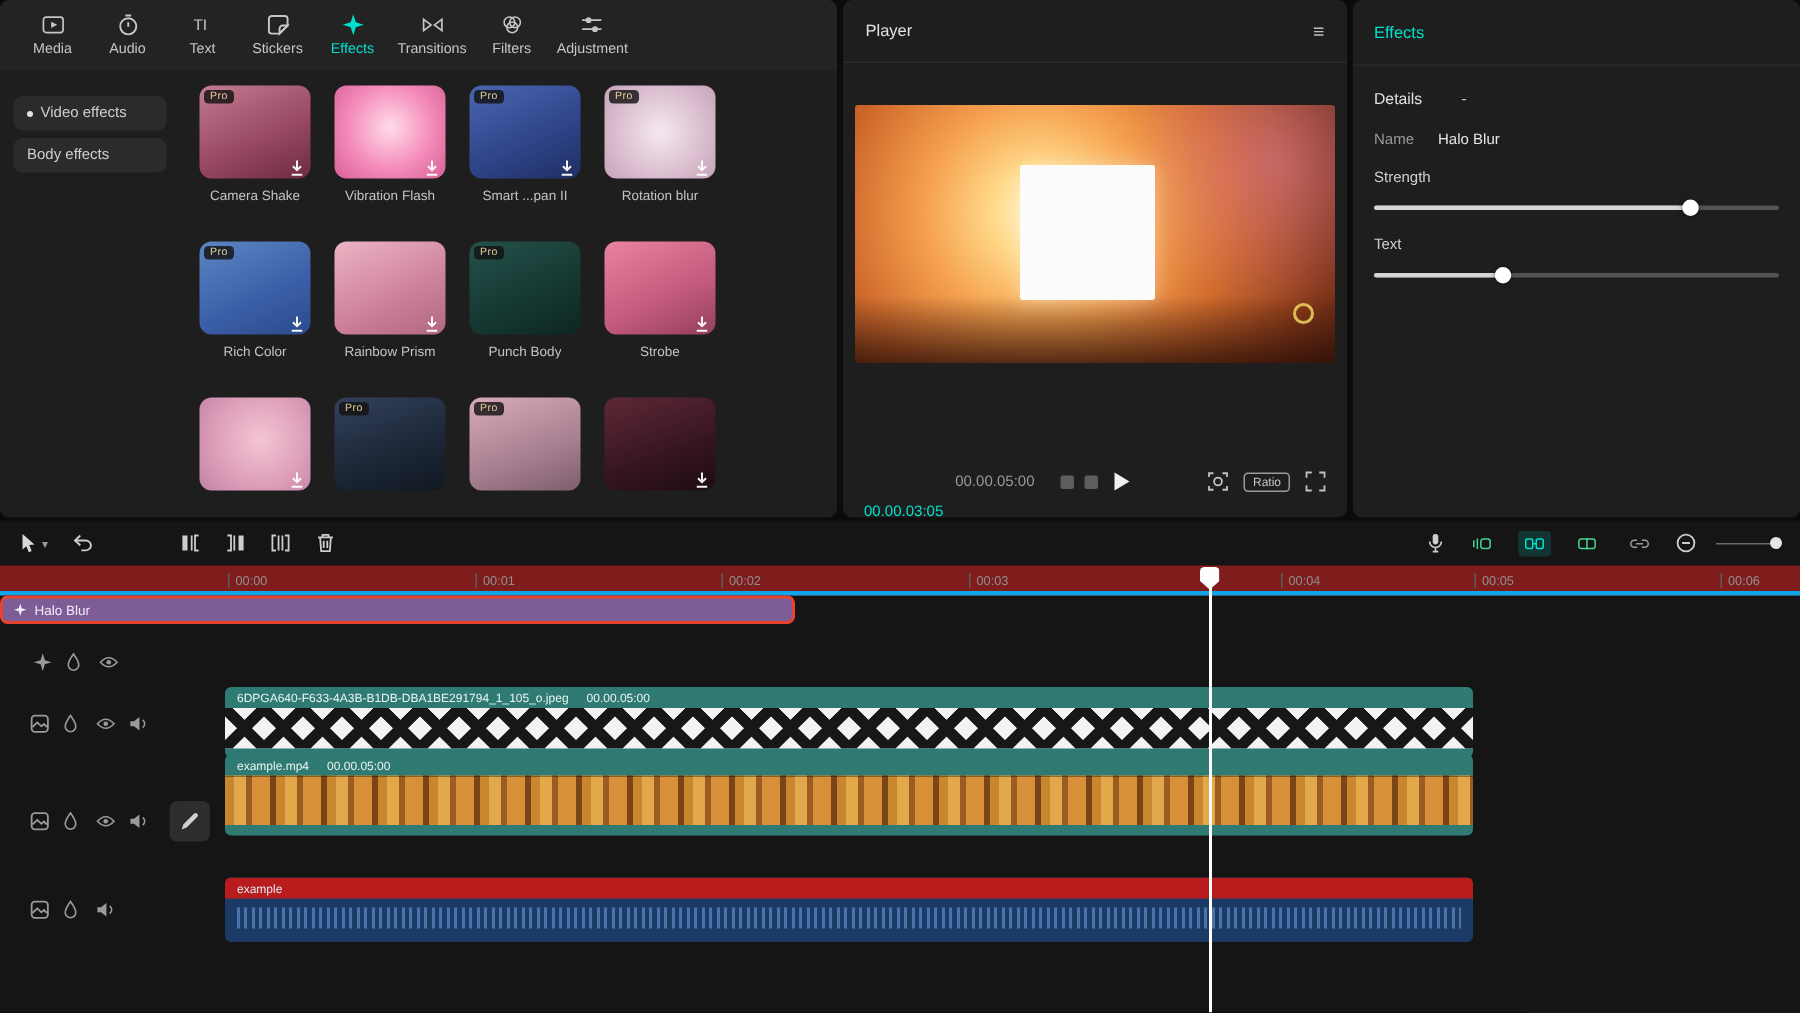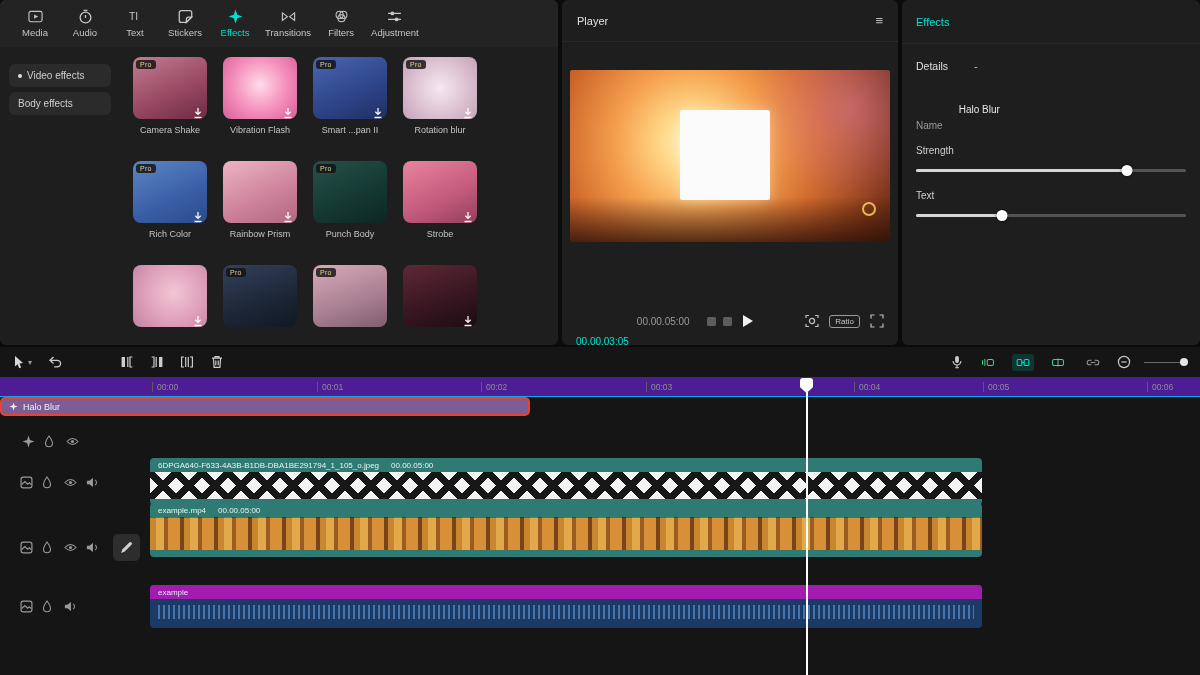--- a/index.html
+++ b/index.html
@@ -62,21 +62,21 @@
   .ratio-badge { border:1px solid #9a9a9a; border-radius:3px; font-size:8px; color:#c6c6c6;
                  padding:1px 5px; cursor:pointer; }
 
   
   .details-panel { left:902px; top:0; width:298px; height:345px; }
   .dp-title { height:44px; display:flex; align-items:center; padding:0 14px; font-size:11px;
               color:var(--accent); border-bottom:1px solid #292929; }
   .dp-section { display:flex; align-items:center; gap:26px; padding:16px 14px 0; font-size:10.5px; color:#e0e0e0; }
   .collapse { color:#bdbdbd; cursor:pointer; font-size:11px; }
   .dp-name-row { display:flex; align-items:center; gap:16px; padding:16px 14px 0; font-size:10px; }
-  .dp-label { color:#9a9a9a;margin-top:32px; }
+  .dp-label { color:#9a9a9a; }
   .dp-value { color:#e6e6e6; }
   .param { padding:14px 14px 0; }
   .param-label { font-size:10px; color:#cfcfcf; }
   .slider { position:relative; height:12px; margin-top:8px; cursor:pointer; }
   .s-track { position:absolute; left:0; right:0; top:5px; height:2.5px; background:#545454; border-radius:2px; }
   .s-fill  { position:absolute; left:0; top:5px; height:2.5px; background:#d6d6d6; border-radius:2px; }
   .s-knob  { position:absolute; top:0.5px; width:11px; height:11px; border-radius:50%; background:#ffffff;
              transform:translateX(-50%); box-shadow:0 0 3px rgba(0,0,0,.6); }
 
   
@@ -89,21 +89,21 @@
   .tl-right { margin-left:auto; display:flex; align-items:center; gap:13px; }
   .tgl { width:22px; height:17px; border-radius:3px; display:flex; align-items:center; justify-content:center; cursor:pointer; }
   .tgl svg { width:14px; height:11px; }
   .tgl.green { color:#45d48e; }
   .tgl.cyanbg { background:rgba(0,224,204,.16); color:var(--accent); }
   .tgl.gray { color:#9a9a9a; }
   .zoom-slider { position:relative; width:44px; height:10px; cursor:pointer; }
   .zoom-line { position:absolute; left:0; right:0; top:4.5px; height:1.5px; background:#6a6a6a; }
   .zoom-knob { position:absolute; right:0; top:1px; width:8px; height:8px; border-radius:50%; background:#e6e6e6; }
 
-  .tl-ruler { position:relative; height:20px; background:#4c1d95; border-bottom:1px solid #0ea5e9; cursor:pointer; }
+  .tl-ruler { position:relative; height:20px; background:#7f1d1d; border-bottom:3px solid #0ea5e9; cursor:pointer; }
   .tick { position:absolute; top:5px; height:10px; line-height:10px; border-left:1px solid #5c5c5c;
           padding-left:4px; font-size:8.5px; color:#8f8f8f; white-space:nowrap; }
 
   .tracks { position:absolute; left:0; right:0; top:50px; bottom:0; }
   .trackhead { position:absolute; display:flex; align-items:center; gap:9px; }
   .ticon { width:13px; height:13px; color:#9a9a9a; display:inline-flex; cursor:pointer; }
   .edit-btn { position:absolute; left:113px; top:137px; width:27px; height:27px; background:#2d2d2d;
               border-radius:5px; display:flex; align-items:center; justify-content:center; color:#d0d0d0; cursor:pointer; }
   .edit-btn svg { width:13px; height:13px; }
 
@@ -121,21 +121,21 @@
   .xbody { height:27px; background-color:#f3f3f3;
     background-image:
       linear-gradient(45deg, transparent 40%, #171717 40%, #171717 60%, transparent 60%),
       linear-gradient(135deg, transparent 40%, #171717 40%, #171717 60%, transparent 60%);
     background-size:26px 27px; }
   .filmbody { height:33px;
     background:repeating-linear-gradient(90deg,#c8862f 0 6px,#e2a84a 6px 14px,#9a5c20 14px 18px,#d89038 18px 30px,#7a4418 30px 34px);
     box-shadow:inset 0 1px 0 rgba(0,0,0,.35); }
 
   .audio-clip { left:150px; top:188px; width:832px; height:43px; background:var(--audioblue); }
-  .audio-clip .clip-title { background:#a21caf; color:#dde8f4; }
+  .audio-clip .clip-title { background:#b91c1c; color:#dde8f4; }
   .wave { height:14px; margin:6px 8px 0;
     background:repeating-linear-gradient(90deg, rgba(96,146,208,.65) 0 2px, transparent 2px 5px); }
 
   .playhead { position:absolute; left:806px; top:31px; bottom:0; width:2px; background:#fdfdfd; z-index:6; cursor:ew-resize; }
   .playhead-cap { position:absolute; left:800px; top:31px; width:13px; height:15px; background:#fdfdfd; z-index:7;
     border-radius:3px; clip-path:polygon(0 0,100% 0,100% 62%,50% 100%,0 62%); cursor:ew-resize; }
 </style>
 </head>
 <body>
 

